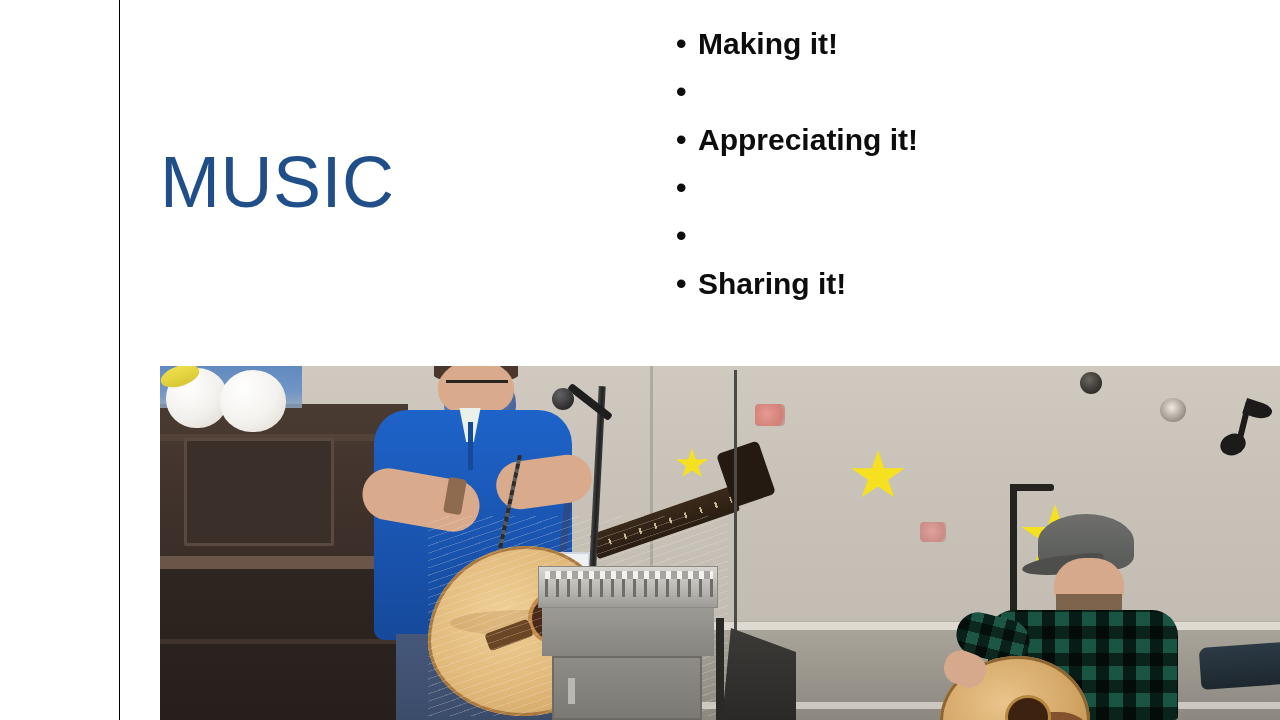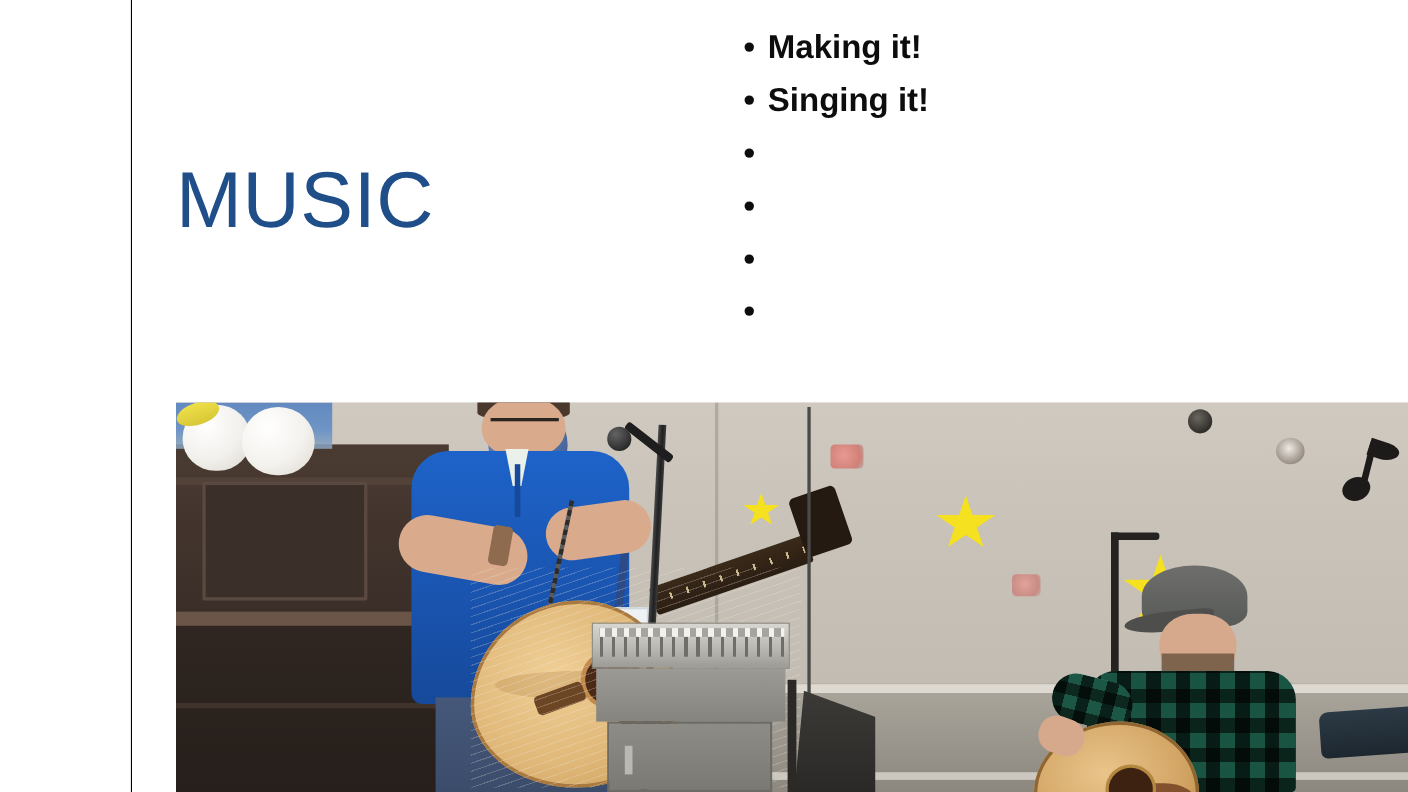--- a/index.html
+++ b/index.html
@@ -469,33 +469,34 @@
 
   <div class="title">MUSIC</div>
 
   <ul class="bullets">
     <li>
       <span class="bullet-dot">•</span>
       <span>Making it!</span>
     </li>
     <li>
       <span class="bullet-dot">•</span>
-      <span>Singing it!</span>
+    </li>
+    <li>
+      <span class="bullet-dot">•</span>
+      <span>Appreciating it!</span>
     </li>
     <li>
       <span class="bullet-dot">•</span>
     </li>
     <li>
       <span class="bullet-dot">•</span>
     </li>
     <li>
       <span class="bullet-dot">•</span>
-    </li>
-    <li>
-      <span class="bullet-dot">•</span>
+      <span>Sharing it!</span>
     </li>
   </ul>
 
   <div class="photo">
 
     <div class="wall"></div>
     <div class="wall-seam"></div>
     <div class="baseboard"></div>
     <div class="floor"></div>
     <div class="floor-strip"></div>

